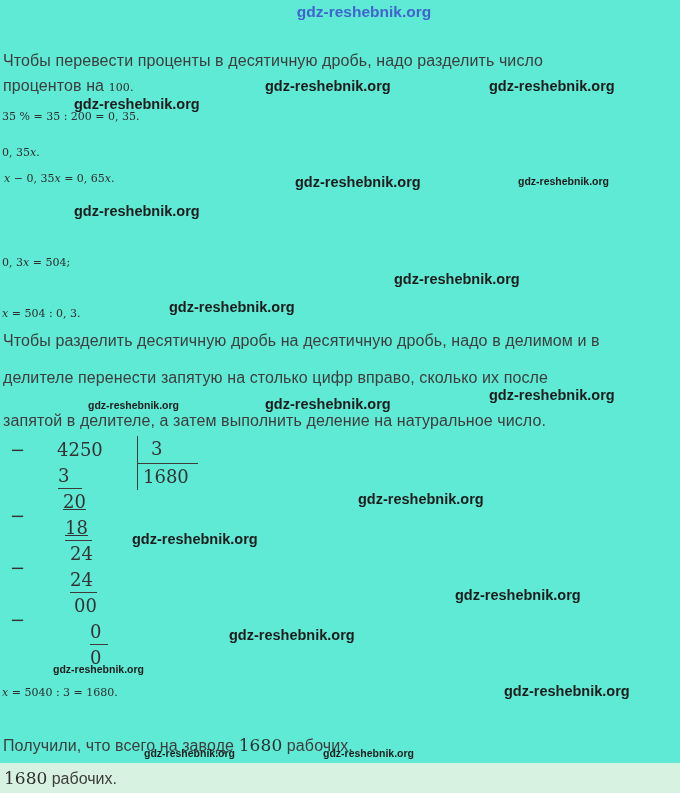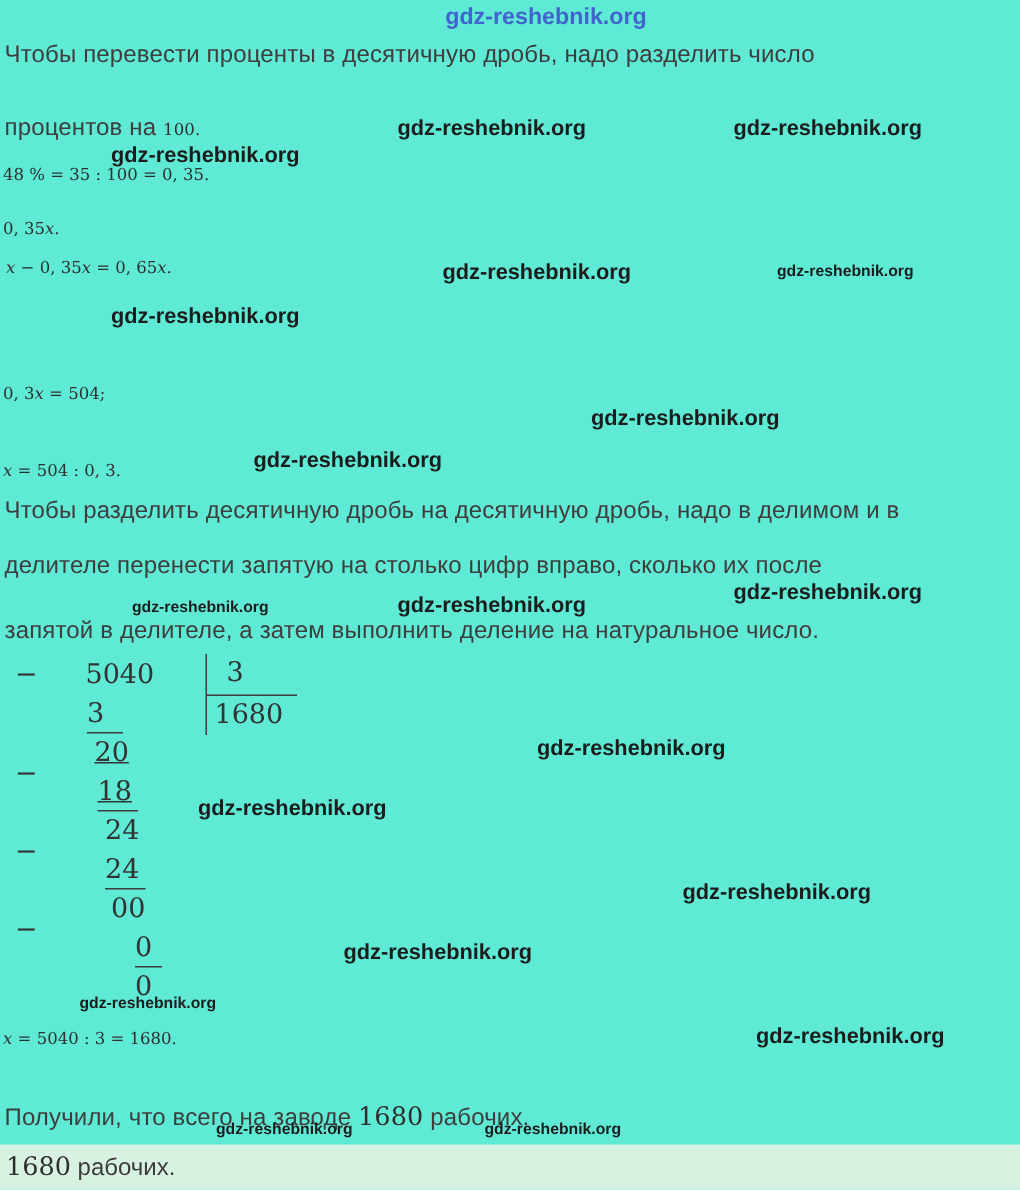--- a/index.html
+++ b/index.html
@@ -12,21 +12,21 @@
     position:absolute; margin:0; font-size:16px; color:#3e3e3e;
     letter-spacing:0.1px; white-space:nowrap;
   }
   .eq {
     position:absolute; margin:0; font-family:"DejaVu Serif", serif;
     font-size:16px; color:#2f2f2f; white-space:nowrap;
   }
   .math { font-family:"DejaVu Serif", serif; color:#2f2f2f; font-size:11px; }
   .eq i, .math i { font-style:italic; }
 
-  #p1l1 { top:28px;  left:3px; }
+  #p1l1 { top:52px;  left:3px; }
   #p1l2 { top:77px;  left:3px; }
   #eq1  { top:110px; left:2px; }
   #eq2  { top:146px; left:2px; }
   #eq3  { top:172px; left:4px; }
   #eq4  { top:218px; left:2px; }
   #eq5  { top:256px; left:2px; }
   #eq6  { top:307px; left:2px; }
   #p2l1 { top:332px; left:3px; }
   #p2l2 { top:369px; left:3px; }
   #p2l3 { top:412px; left:3px; }
@@ -91,35 +91,35 @@
 </head>
 <body>
 
 <div class="page">
 
   <div class="top-wm">gdz-reshebnik.org</div>
 
   <p class="txt" id="p1l1">Чтобы перевести проценты в десятичную дробь, надо разделить число</p>
   <p class="txt" id="p1l2"><span>процентов на </span><span class="math">100.</span></p>
 
-  <p class="eq math" id="eq1">48 % = 35 : 100 = 0, 35.</p>
+  <p class="eq math" id="eq1">35 % = 35 : 200 = 0, 35.</p>
   <p class="eq math" id="eq2">0, 35<i>x</i>.</p>
   <p class="eq math" id="eq3"><i>x</i> − 0, 35<i>x</i> = 0, 65<i>x</i>.</p>
   <p class="eq math" id="eq5">0, 3<i>x</i> = 504;</p>
   <p class="eq math" id="eq6"><i>x</i> = 504 : 0, 3.</p>
 
   <p class="txt" id="p2l1">Чтобы разделить десятичную дробь на десятичную дробь, надо в делимом и в</p>
   <p class="txt" id="p2l2">делителе перенести запятую на столько цифр вправо, сколько их после</p>
   <p class="txt" id="p2l3">запятой в делителе, а затем выполнить деление на натуральное число.</p>
 
   <div class="division">
     <div class="rows">
       <div class="drow">
           <span class="minus">−</span>
-          <span class="num">5040</span>
+          <span class="num">4250</span>
         </div>
       <div class="drow">
           <span class="minus"></span>
           <span class="num">3</span>
         </div>
       <div class="drow">
           <span class="minus"></span>
           <span class="num">20</span>
         </div>
       <div class="drow">

